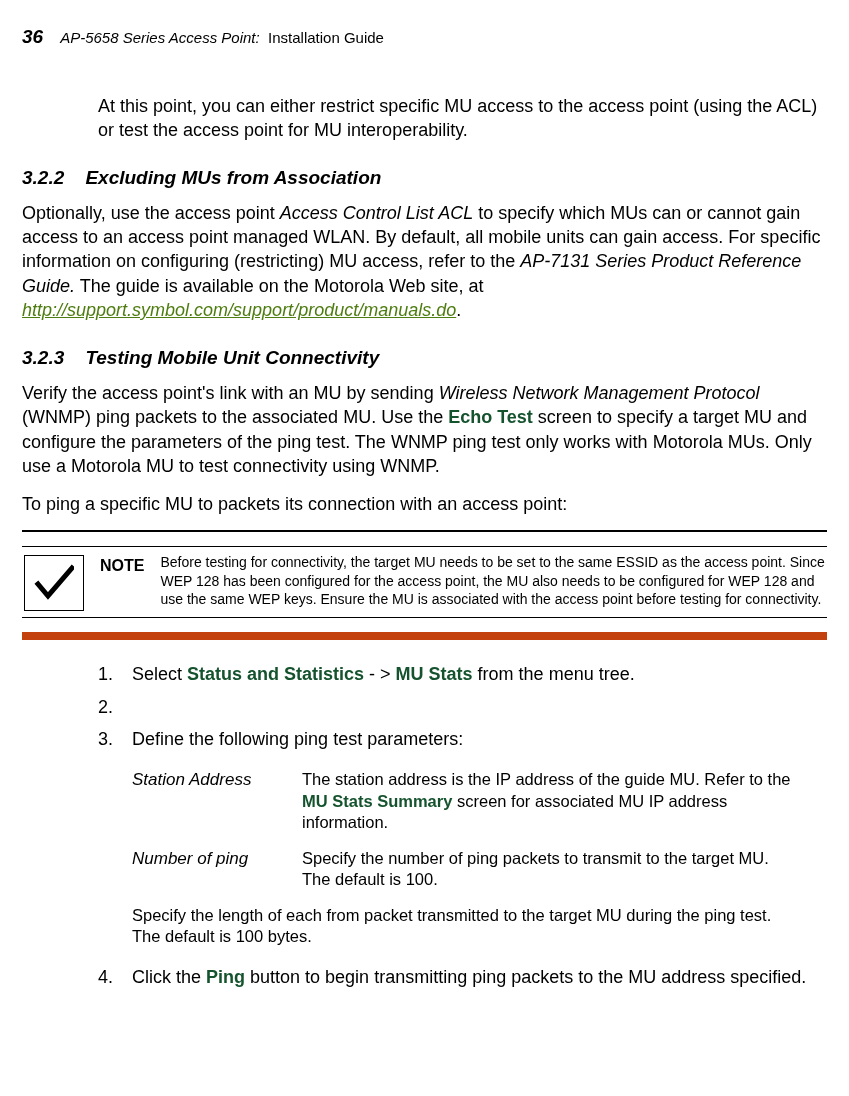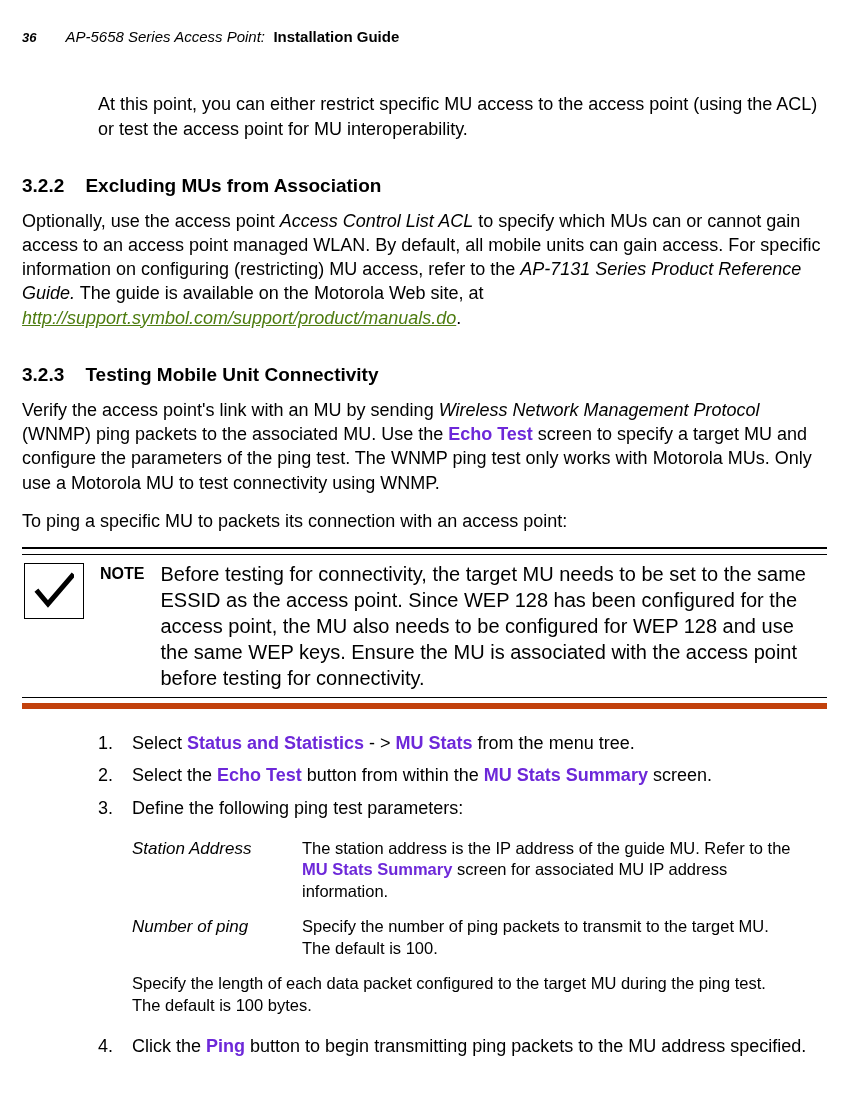--- a/index.html
+++ b/index.html
@@ -13,53 +13,54 @@
     box-sizing: border-box;
     background: #fff;
     font-weight: 300;
   }
   .top-line {
     margin-bottom: 44px;
   }
   .page-num {
     font-style: italic;
     font-weight: 700;
-    font-size: 13px;
-    margin-right: 24px;
+    font-size: 19px;
+    margin-right: 12px;
   }
   .top-title {
     font-style: italic;
     font-size: 15px;
   }
   .top-title b {
     font-style: normal;
-    font-weight: 700;
+    font-weight: 400;
   }
   .body-p {
     margin: 0 0 14px 0;
   }
   .indent-first {
     margin-left: 76px;
   }
   h3.sec {
     font-size: 19px;
+    font-style: italic;
     font-weight: 700;
-    margin: 32px 0 10px 0;
+    margin: 23px 0 10px 0;
   }
   .link {
     font-style: italic;
     text-decoration: underline;
     color: #4d7c0f;
   }
   .italic { font-style: italic; }
-  .bold-gray { font-weight: 700; color: #6d28d9; }
+  .bold-gray { font-weight: 700; color: #14532d; }
   .note-rule-outer {
     border-top: 2px solid #000;
-    border-bottom: 6px solid #c2410c;
-    padding: 5px 0;
+    border-bottom: 8px solid #c2410c;
+    padding: 14px 0;
     margin: 14px 0 22px 0;
   }
   .note-rule-inner {
     border-top: 1px solid #000;
     border-bottom: 1px solid #000;
     padding: 6px 0;
     display: flex;
     align-items: flex-start;
     gap: 16px;
   }
@@ -74,21 +75,21 @@
     margin-top: 2px;
     margin-left: 2px;
   }
   .note-label {
     font-weight: 700;
     font-size: 16px;
     flex: 0 0 auto;
     padding-top: 2px;
   }
   .note-text {
-    font-size: 20px;
+    font-size: 14px;
     line-height: 1.3;
     font-weight: 300;
   }
   ol.steps {
     list-style: none;
     padding: 0;
     margin: 0 0 18px 0;
   }
   ol.steps > li {
     display: flex;
@@ -168,43 +169,40 @@
 
 <ol class="steps">
   <li>
     <span class="num">1.</span>
     <span class="step-body">
       <span>Select </span><span class="bold-gray">Status and Statistics</span><span> - &gt; </span><span class="bold-gray">MU Stats</span><span> from the menu tree.</span>
     </span>
   </li>
   <li>
     <span class="num">2.</span>
-    <span class="step-body">
-      <span>Select the </span><span class="bold-gray">Echo Test</span><span> button from within the </span><span class="bold-gray">MU Stats Summary</span><span> screen.</span>
-    </span>
   </li>
   <li>
     <span class="num">3.</span>
     <span class="step-body">Define the following ping test parameters:</span>
   </li>
 </ol>
 
 <div class="param-table">
   <div class="param-row">
     <div class="param-name">Station Address</div>
     <div class="param-desc">
       <span>The station address is the IP address of the guide MU. Refer to the </span><span class="bold-gray">MU Stats Summary</span><span> screen for associated MU IP address information.</span>
     </div>
   </div>
   <div class="param-row">
     <div class="param-name">Number of ping</div>
     <div class="param-desc">Specify the number of ping packets to transmit to the target MU. The default is 100.</div>
   </div>
   <div class="param-row">
-    <div class="param-desc">Specify the length of each data packet configured to the target MU during the ping test. The default is 100 bytes.</div>
+    <div class="param-desc">Specify the length of each from packet transmitted to the target MU during the ping test. The default is 100 bytes.</div>
   </div>
 </div>
 
 <ol class="steps">
   <li>
     <span class="num">4.</span>
     <span class="step-body">
       <span>Click the </span><span class="bold-gray">Ping</span><span> button to begin transmitting ping packets to the MU address specified.</span>
     </span>
   </li>

